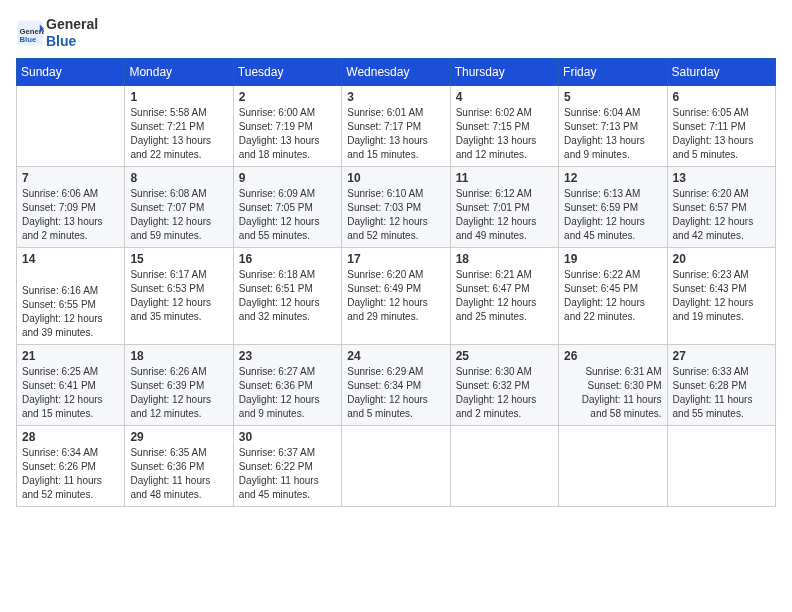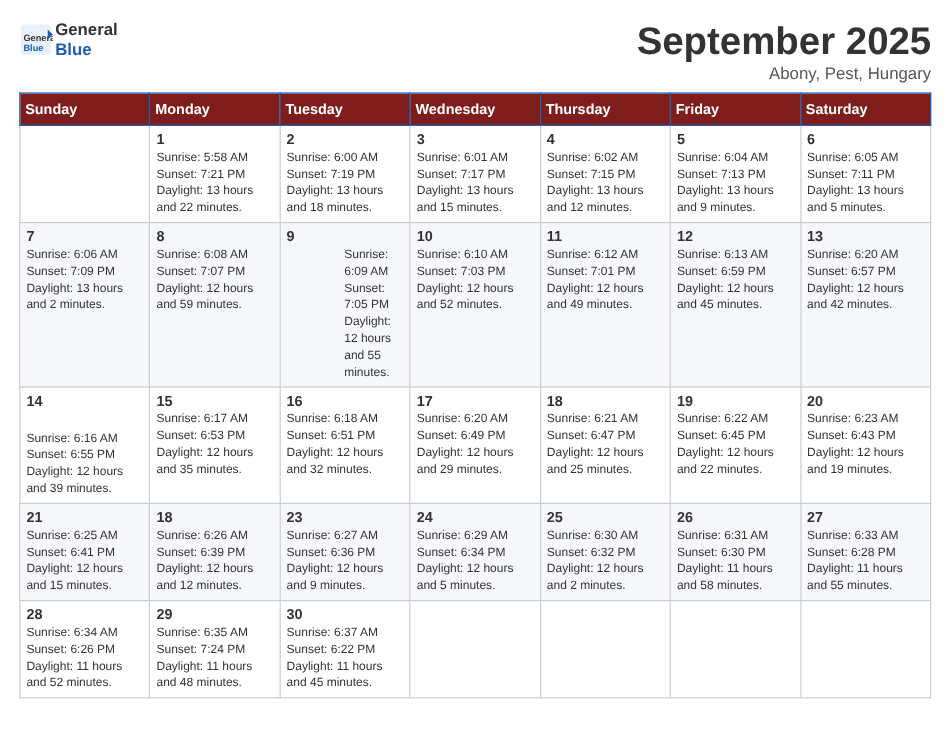--- a/index.html
+++ b/index.html
@@ -36,24 +36,24 @@
     .subtitle {
       font-size: 14px;
       color: #555;
     }
     table {
       width: 100%;
       border-collapse: collapse;
       table-layout: fixed;
     }
     thead tr th {
-      background-color: #7f1d1d;
+      background-color: #1d4ed8;
       color: #fff;
       font-size: 12px;
-      font-weight: bold;
+      font-weight: normal;
       padding: 6px 4px;
       text-align: left;
       border: 1px solid #1a5fb4;
     }
     tbody tr td {
       border: 1px solid #ccc;
       vertical-align: top;
       padding: 4px 5px;
       font-size: 10.5px;
       color: #333;
@@ -86,24 +86,20 @@
       <rect x="2" y="2" width="36" height="36" rx="4" fill="#e8f0fb"></rect>
       <text x="5" y="22" font-size="11" font-weight="bold" fill="#333" font-family="Arial">General</text>
       <text x="5" y="33" font-size="11" font-weight="bold" fill="#1a5fb4" font-family="Arial">Blue</text>
       <polygon points="34,8 40,14 34,20" fill="#1a5fb4"></polygon>
     </svg>
     <div>
       <div style="font-size:14px;font-weight:bold;color:#333;line-height:1.2;">General</div>
       <div style="font-size:14px;font-weight:bold;color:#1a5fb4;line-height:1.2;">Blue</div>
     </div>
   </div>
-  <div class="title-block">
-    <div class="month-title">September 2025</div>
-    <div class="subtitle">Abony, Pest, Hungary</div>
-  </div>
 </div>
 
 <table>
   <thead id="calendar-head">
   <tr>
         <th>Sunday</th>
         <th>Monday</th>
         <th>Tuesday</th>
         <th>Wednesday</th>
         <th>Thursday</th>
@@ -167,21 +163,21 @@
         </td>
         <td>
           <span class="day-number">8</span>
           <div class="day-info" style="white-space: pre-line;">Sunrise: 6:08 AM
 Sunset: 7:07 PM
 Daylight: 12 hours
 and 59 minutes.</div>
         </td>
         <td>
           <span class="day-number">9</span>
-          <div class="day-info" style="white-space: pre-line; margin-left: 48px;">Sunrise: 6:09 AM
+          <div class="day-info" style="white-space: pre-line;">Sunrise: 6:09 AM
 Sunset: 7:05 PM
 Daylight: 12 hours
 and 55 minutes.</div>
         </td>
         <td>
           <span class="day-number">10</span>
           <div class="day-info" style="white-space: pre-line;">Sunrise: 6:10 AM
 Sunset: 7:03 PM
 Daylight: 12 hours
 and 52 minutes.</div>
@@ -290,21 +286,21 @@
         </td>
         <td>
           <span class="day-number">25</span>
           <div class="day-info" style="white-space: pre-line;">Sunrise: 6:30 AM
 Sunset: 6:32 PM
 Daylight: 12 hours
 and 2 minutes.</div>
         </td>
         <td>
           <span class="day-number">26</span>
-          <div class="day-info" style="white-space: pre-line;">Sunrise: 6:31 AM
+          <div class="day-info" style="white-space: pre-line; text-align: right;">Sunrise: 6:31 AM
 Sunset: 6:30 PM
 Daylight: 11 hours
 and 58 minutes.</div>
         </td>
         <td>
           <span class="day-number">27</span>
           <div class="day-info" style="white-space: pre-line;">Sunrise: 6:33 AM
 Sunset: 6:28 PM
 Daylight: 11 hours
 and 55 minutes.</div>
@@ -314,21 +310,21 @@
         <td>
           <span class="day-number">28</span>
           <div class="day-info" style="white-space: pre-line;">Sunrise: 6:34 AM
 Sunset: 6:26 PM
 Daylight: 11 hours
 and 52 minutes.</div>
         </td>
         <td>
           <span class="day-number">29</span>
           <div class="day-info" style="white-space: pre-line;">Sunrise: 6:35 AM
-Sunset: 7:24 PM
+Sunset: 6:36 PM
 Daylight: 11 hours
 and 48 minutes.</div>
         </td>
         <td>
           <span class="day-number">30</span>
           <div class="day-info" style="white-space: pre-line;">Sunrise: 6:37 AM
 Sunset: 6:22 PM
 Daylight: 11 hours
 and 45 minutes.</div>
         </td>

